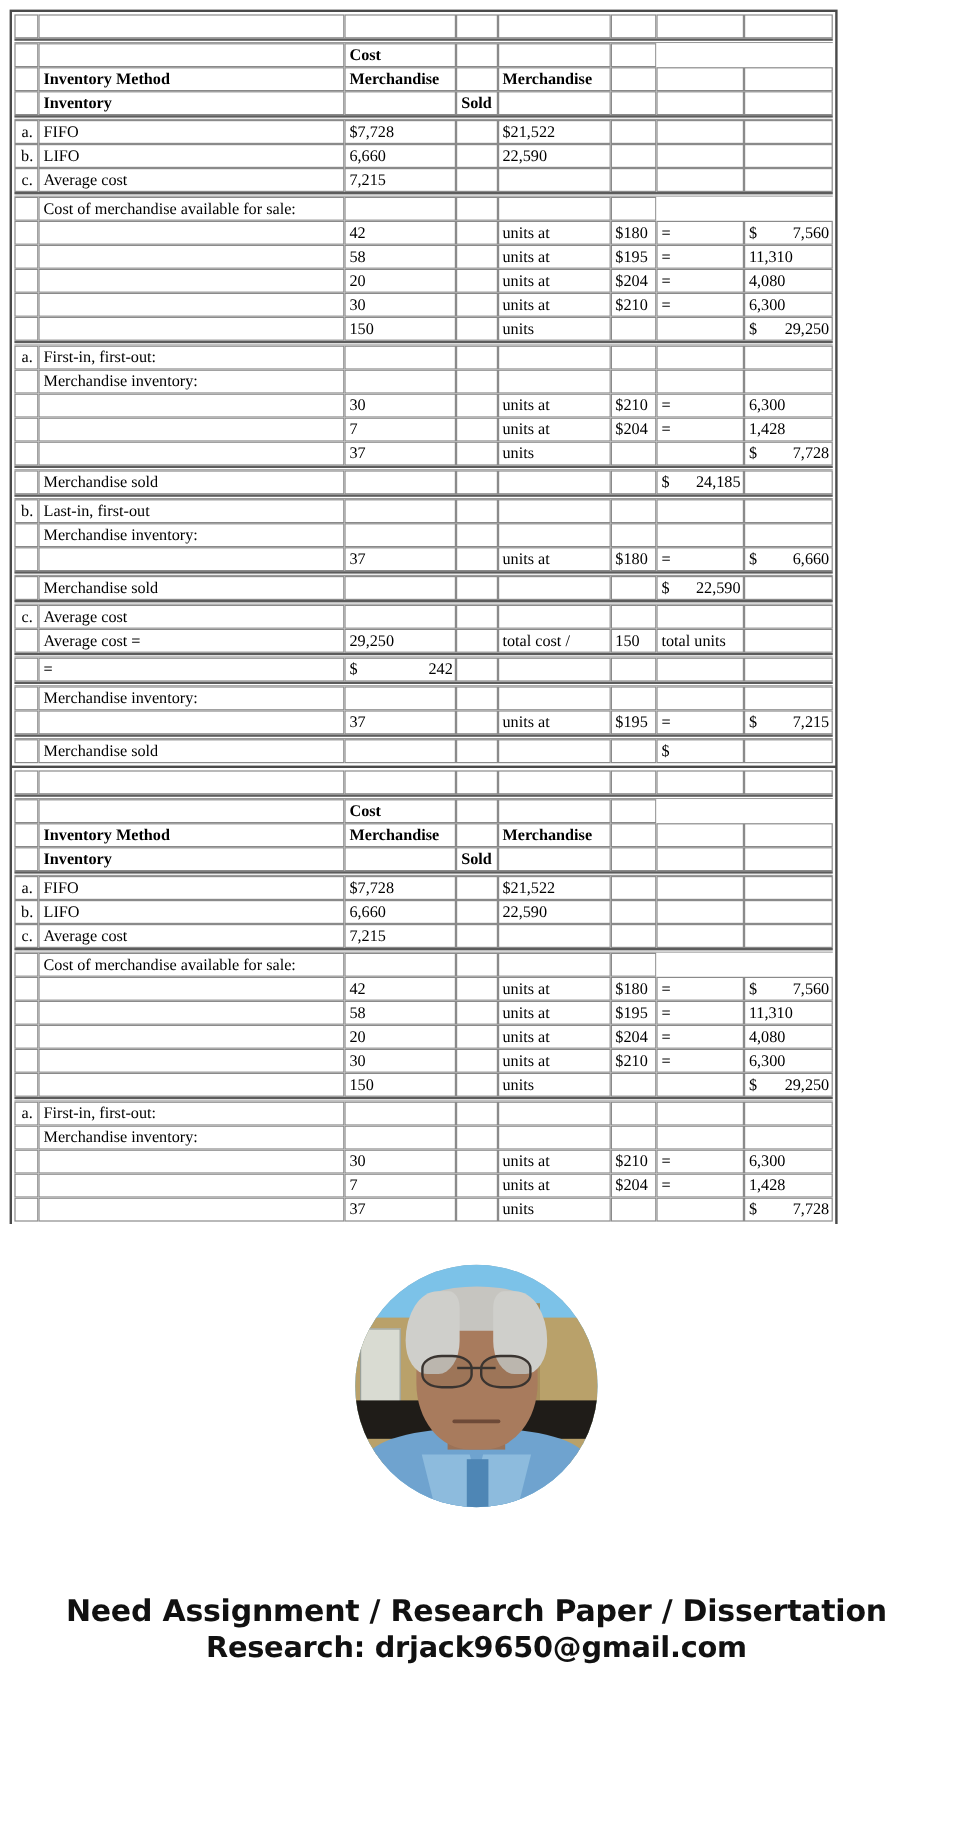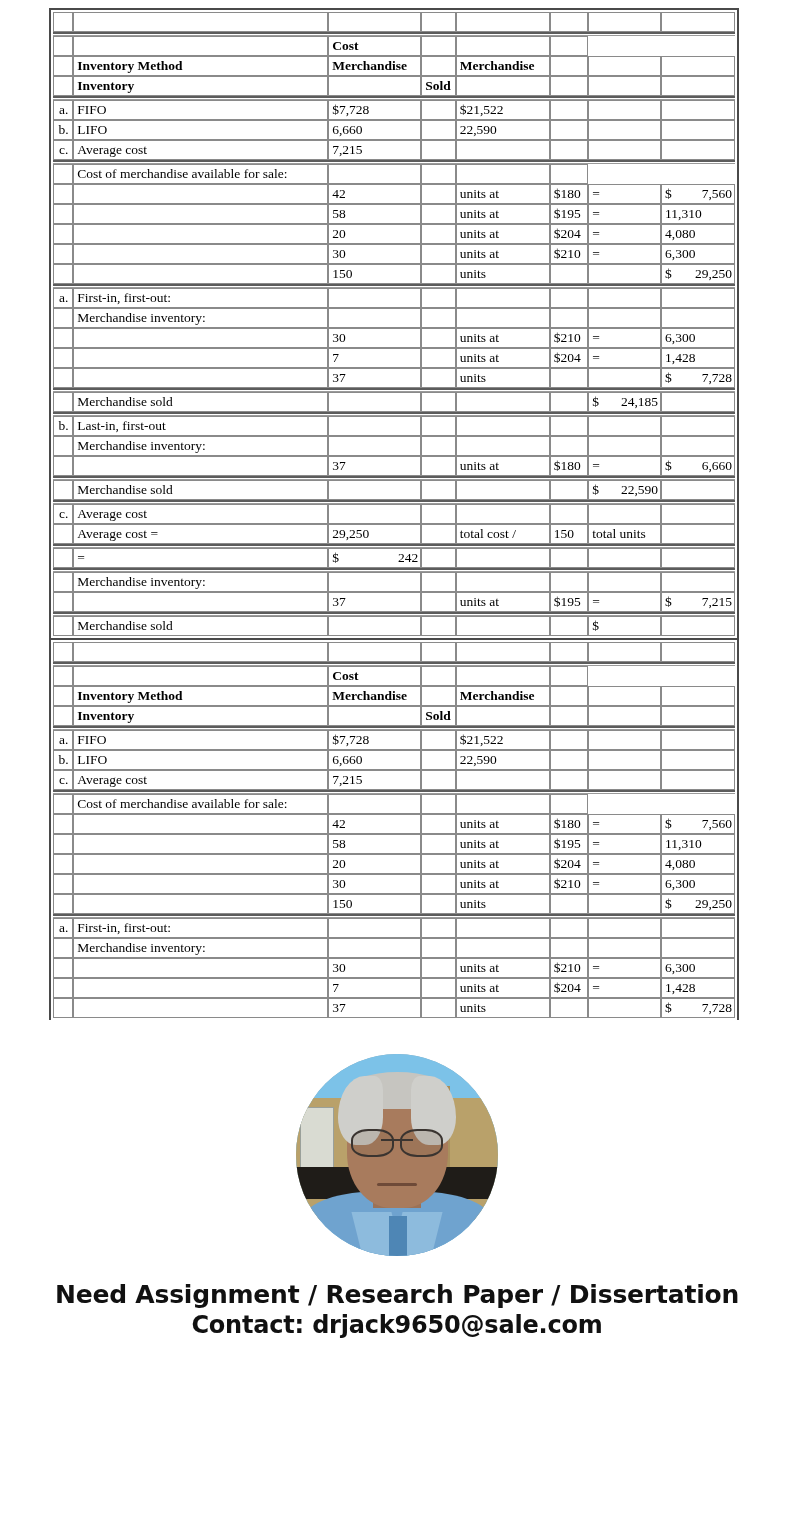--- a/index.html
+++ b/index.html
@@ -13,21 +13,20 @@
     position:relative;
     width:794px;
     min-height:1523px;
     background:#ffffff;
     overflow:hidden;
   }
 
   
   .sheet-wrap{
     padding:8px 0 0 8px;
-    margin-left:41px;
   }
   table.sheet{
     border-collapse:separate;
     border-spacing:0;
     table-layout:fixed;
     width:682px;
     font-size:13.5px;
     line-height:1;
     color:#000;
   }
@@ -137,21 +136,21 @@
   .avatar .lens{position:absolute;top:0;width:42%;height:100%;
     border:2px solid #3a3430;border-radius:40%;background:rgba(120,95,75,.22);}
   .avatar .lensL{left:0;}
   .avatar .lensR{right:0;}
   .avatar .bridge{position:absolute;left:42%;top:42%;width:16%;height:2px;
     background:#3a3430;}
   .avatar .mouth{position:absolute;left:40%;top:64%;width:20%;height:3px;
     background:#6e4a38;border-radius:2px;}
 
   .promo-text{
-    margin-top:24px;
+    margin-top:72px;
     font-family:"DejaVu Sans", sans-serif;
     font-weight:bold;
     font-size:25px;
     line-height:1.22;
     color:#111111;
     letter-spacing:-0.2px;
   }
   .promo-text .l3{font-size:24px;}
 </style>
 </head>
@@ -808,17 +807,17 @@
       <div class="glasses">
         <div class="lens lensL"></div>
         <div class="lens lensR"></div>
       </div>
       <div class="bridge"></div>
       <div class="mouth"></div>
     </div>
 
     <div class="promo-text">
       <div>Need Assignment / Research Paper / Dissertation</div>
-      <div class="l3">Contact: drjack9650@sale.com</div>
+      <div class="l3">Research: drjack9650@gmail.com</div>
     </div>
   </div>
 
 </div>
 
 </body></html>

